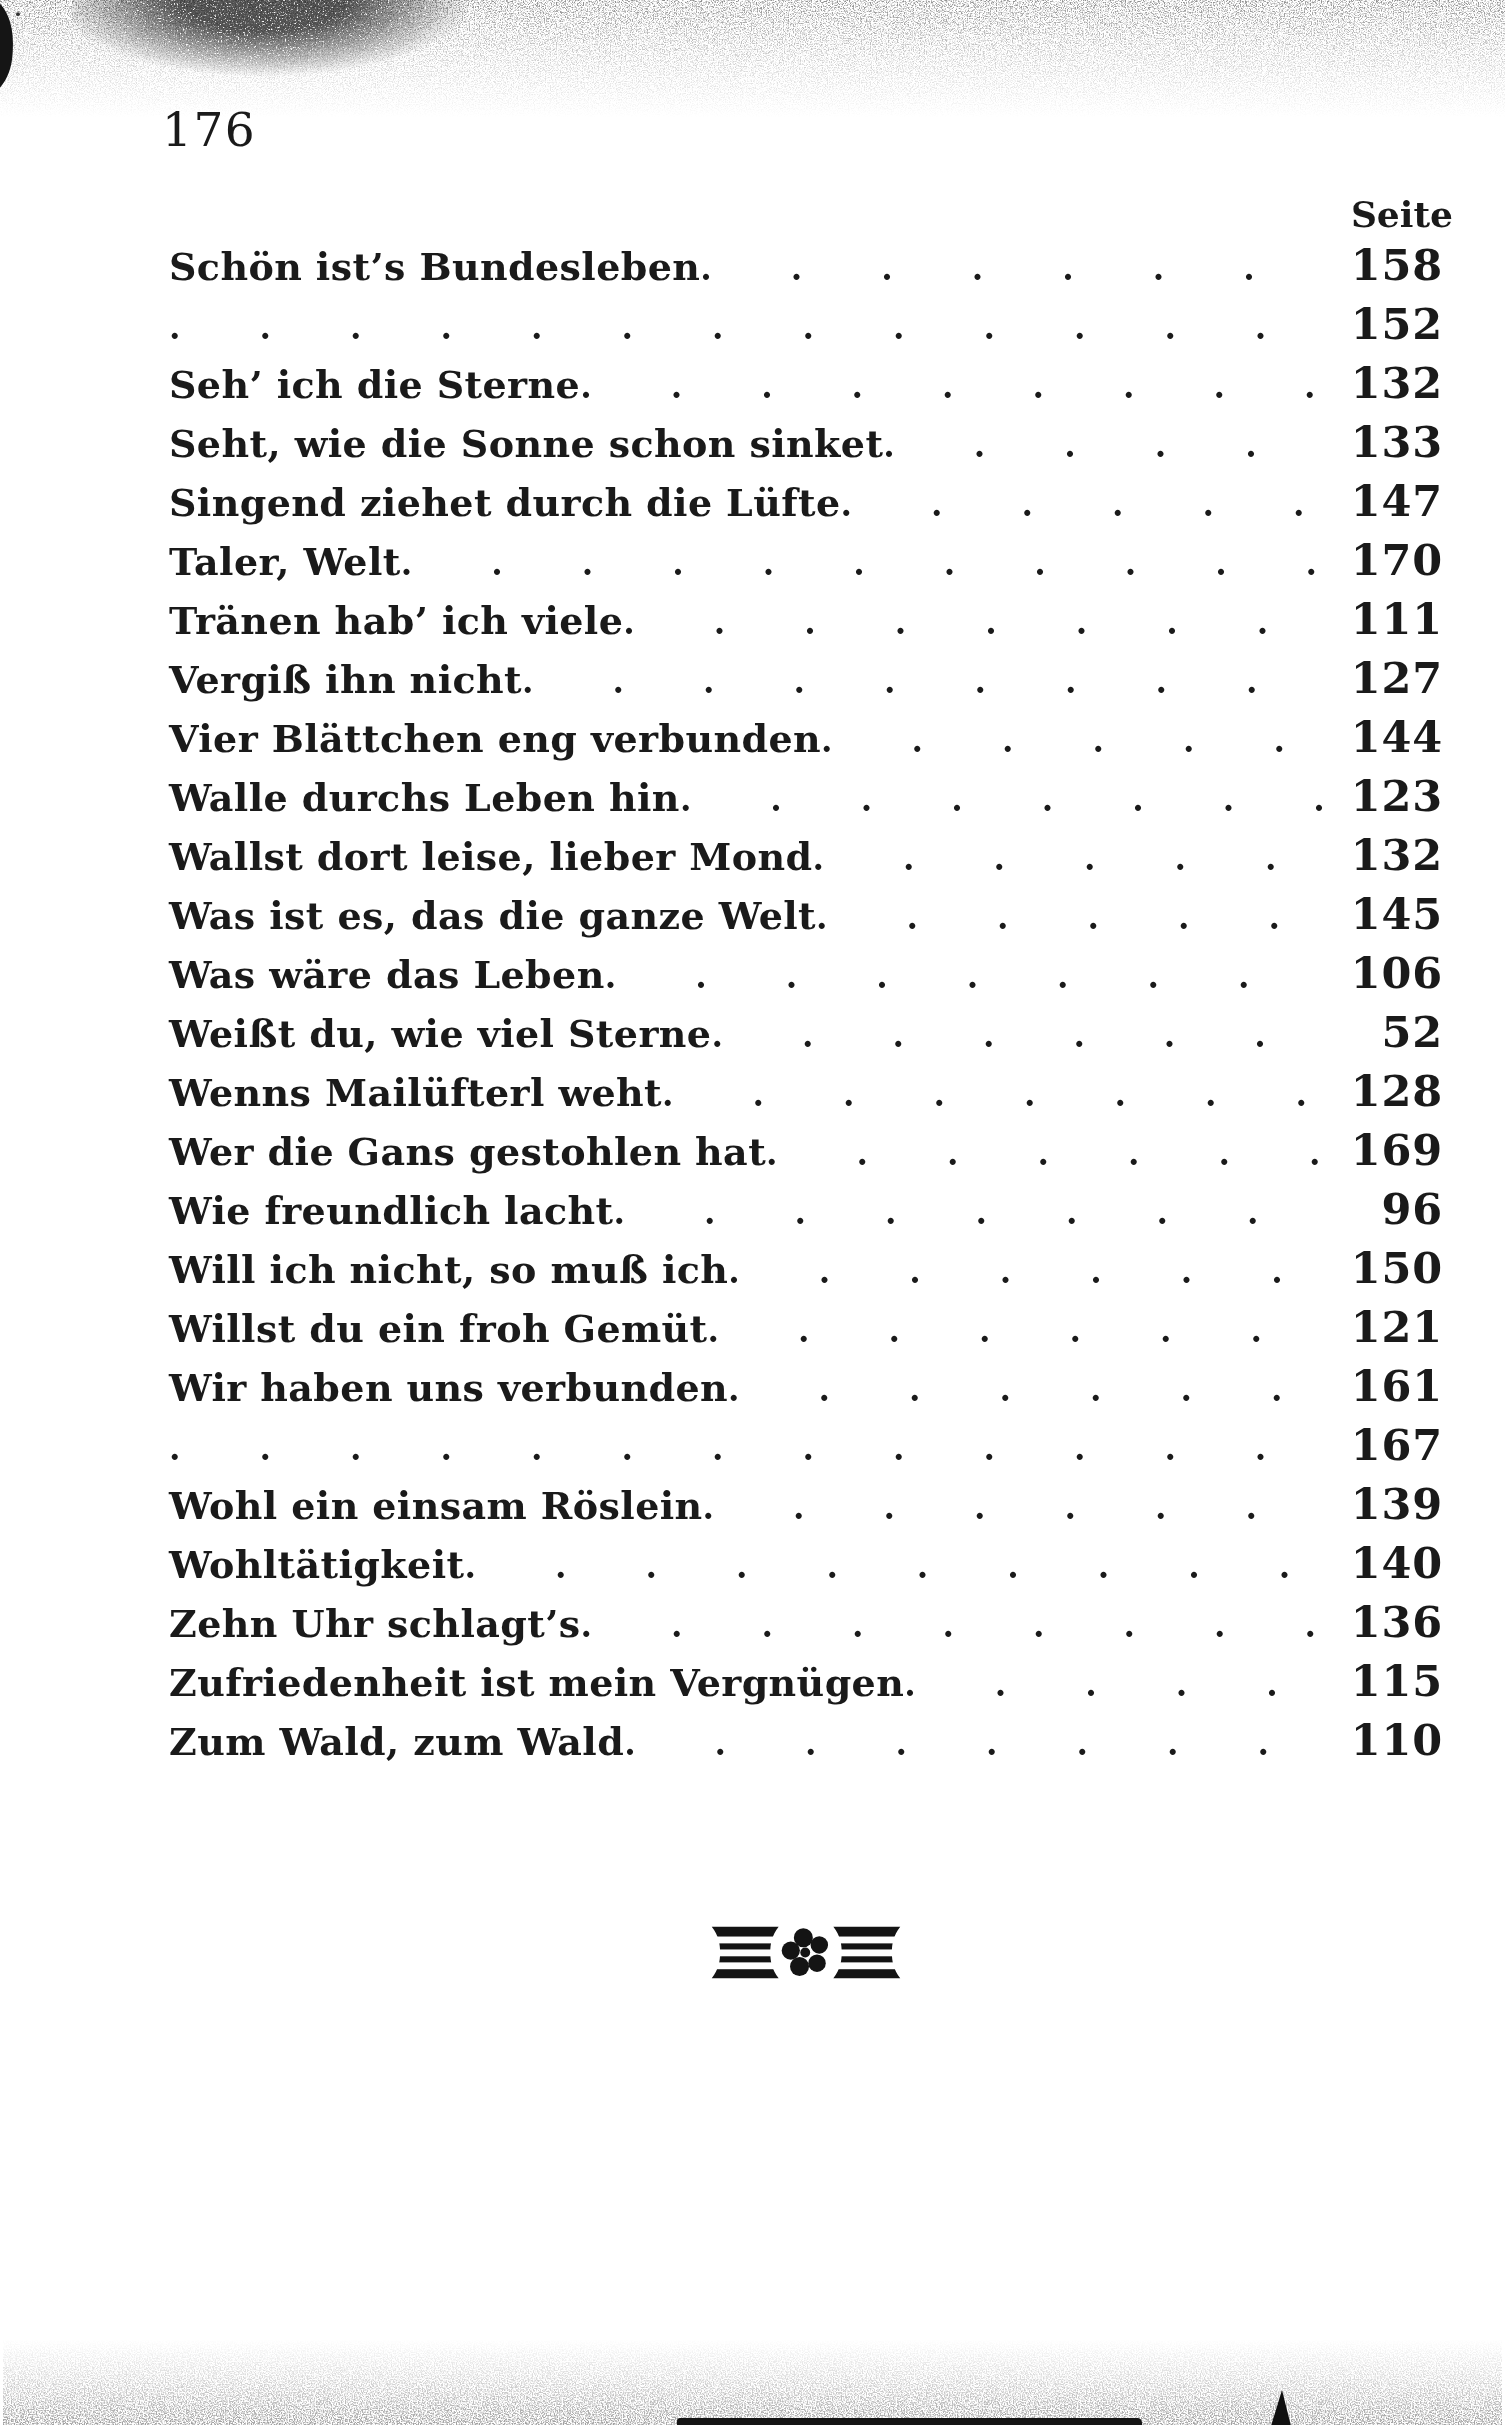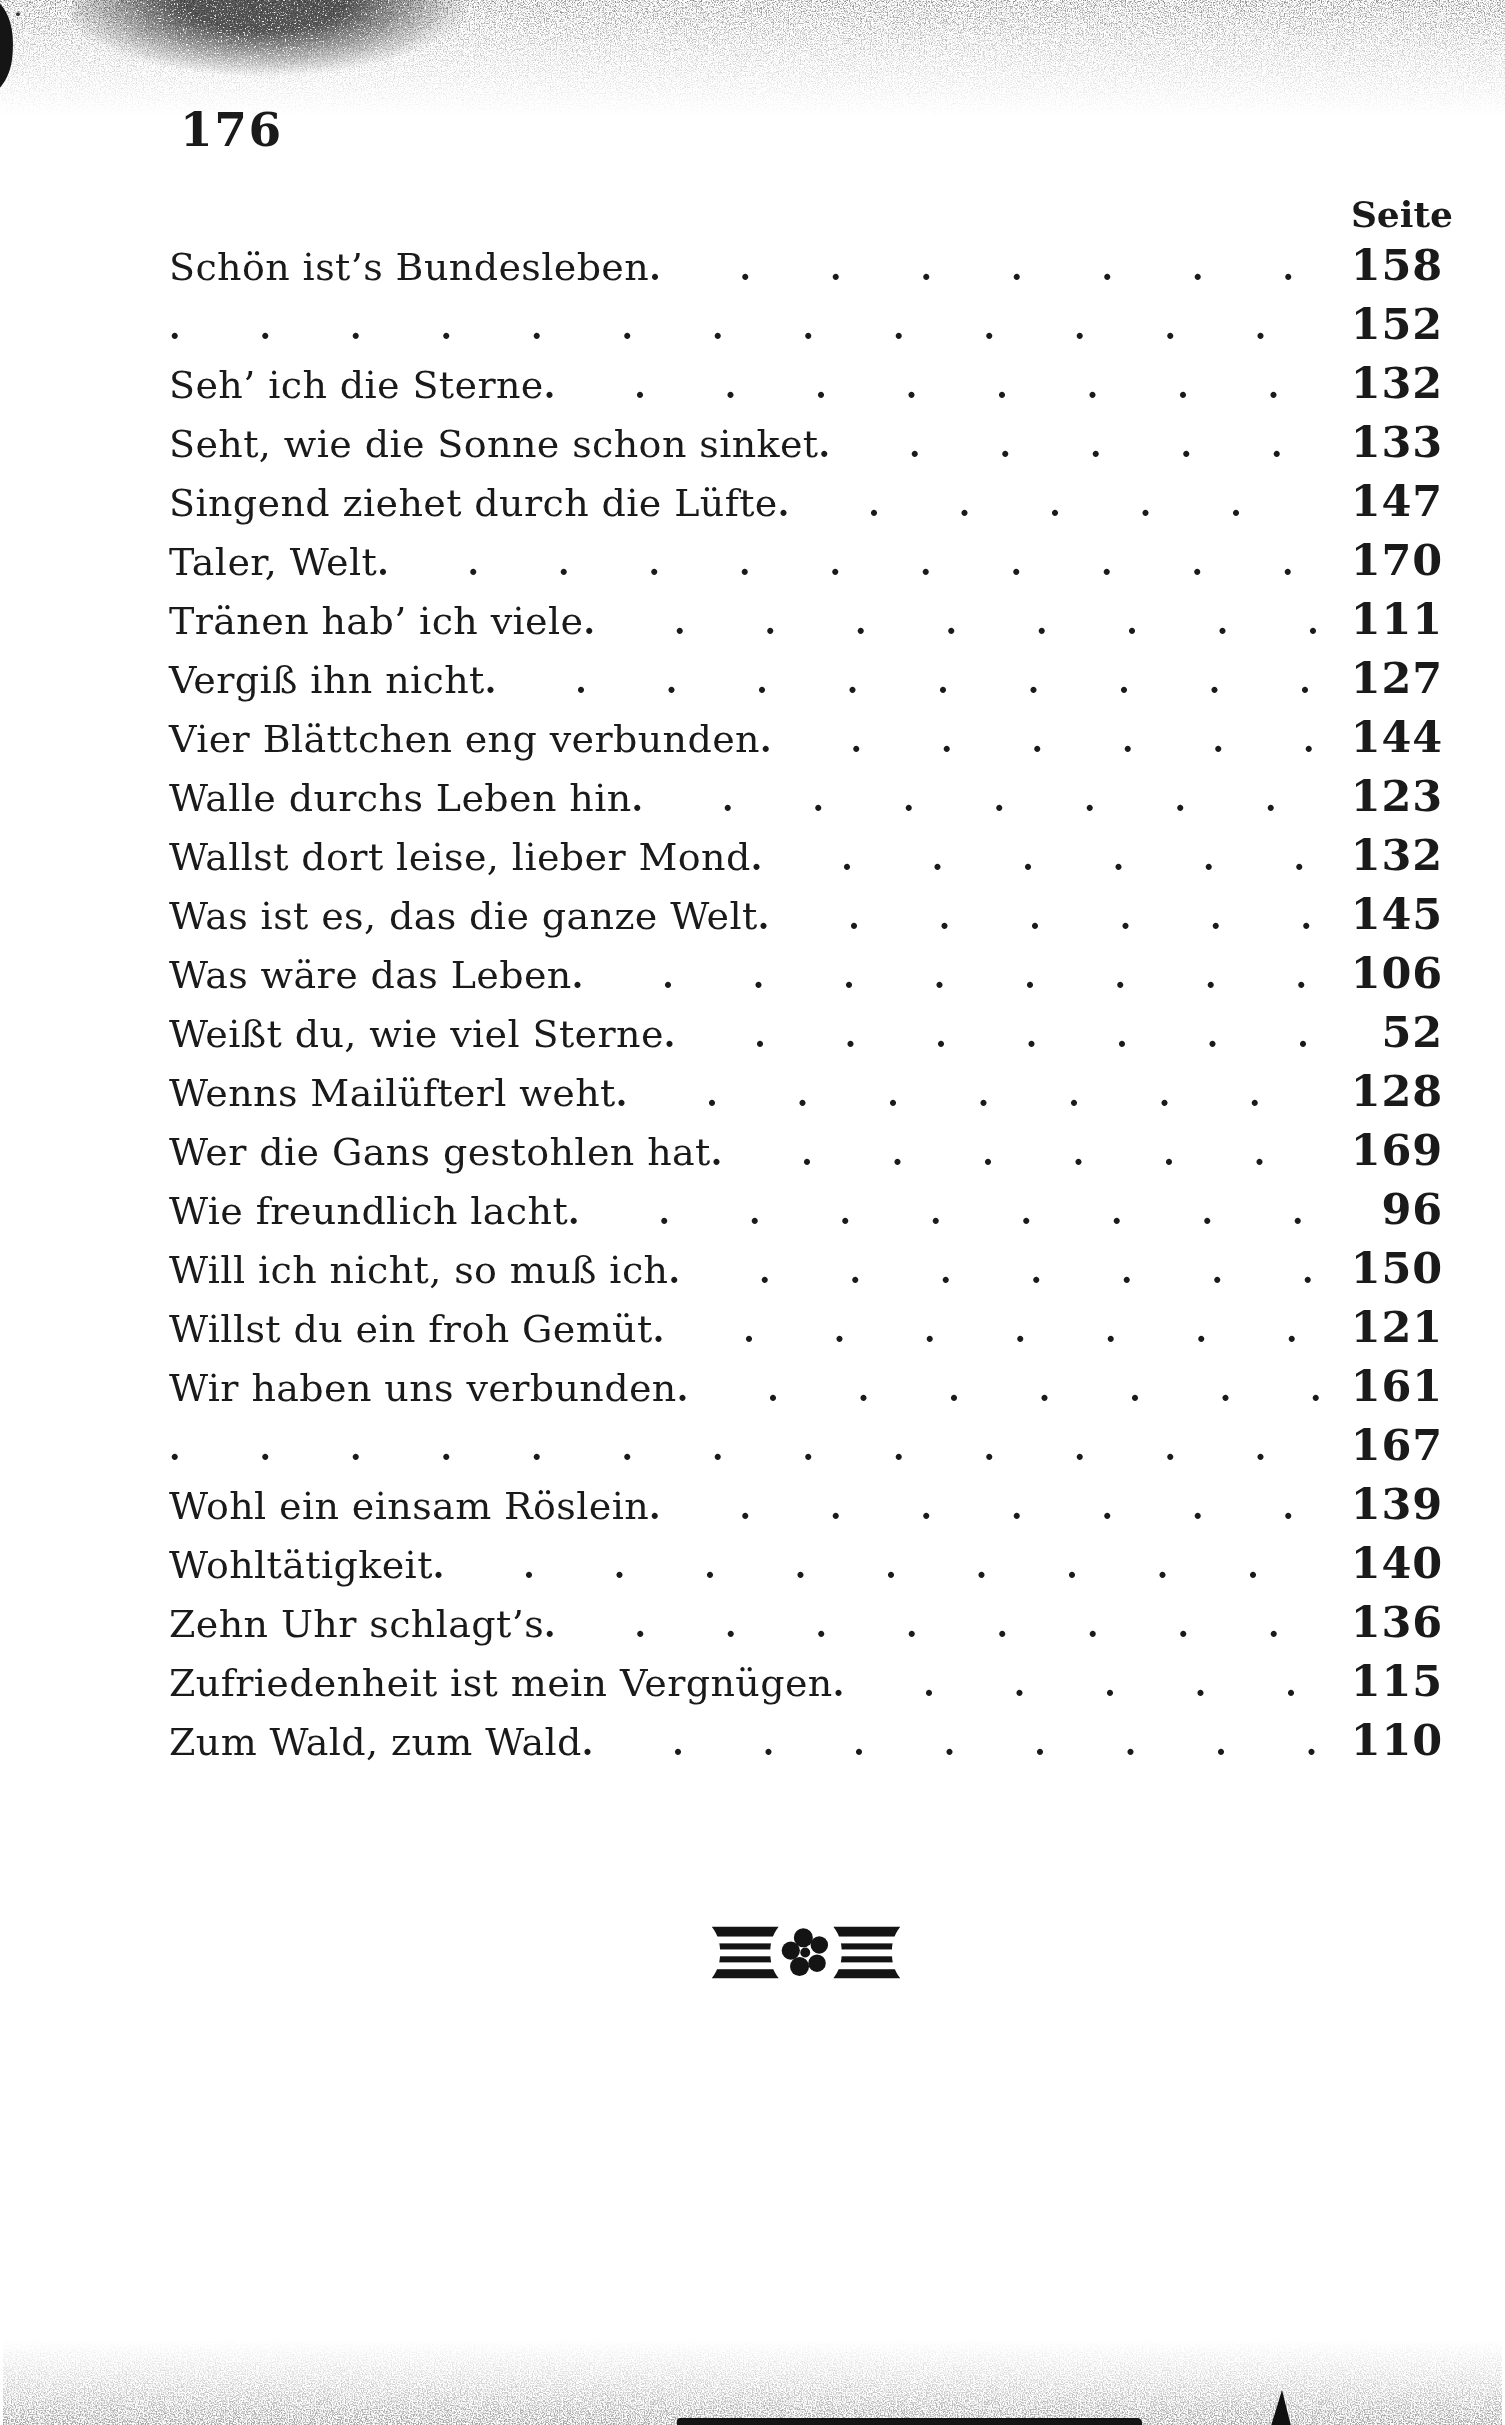--- a/index.html
+++ b/index.html
@@ -26,36 +26,36 @@
   .bottom-bar{
     position:absolute;left:677px;bottom:0;width:465px;height:8.4px;
     background:#141414;border-radius:3px 4.6px 0 0;
   }
   .blob-triangle{
     position:absolute;left:1271px;top:2390px;width:20px;height:36px;background:#101010;
     clip-path:polygon(55% 0,100% 100%,0 100%);
   }
   
   .folio{
-    position:absolute;top:106px;left:180px;
-    font-size:47px;font-weight:700;line-height:1;letter-spacing:1.5px;
+    position:absolute;top:106px;left:162px;
+    font-size:47px;font-weight:400;line-height:1;letter-spacing:1.5px;
   }
   .col-header{
     position:absolute;top:196px;right:52px;
     font-size:36px;font-weight:700;line-height:1;
   }
   .toc{
     position:absolute;top:236px;left:169px;right:62px;
   }
   .row{
     display:flex;align-items:baseline;height:59px;
   }
   .row .t{
     flex:0 0 auto;max-width:1019px;white-space:nowrap;
-    font-size:38px;font-weight:400;line-height:59px;letter-spacing:0.4px;
+    font-size:38px;font-weight:700;line-height:59px;letter-spacing:0.4px;
   }
   .row .leader{
     flex:1 1 auto;min-width:0;overflow:hidden;
     text-align:right;white-space:nowrap;
     font-size:33px;font-weight:700;line-height:59px;letter-spacing:79px;
   }
   .row .n{
     flex:0 0 120px;text-align:right;
     font-size:43px;font-weight:700;line-height:59px;letter-spacing:0.8px;
   }

